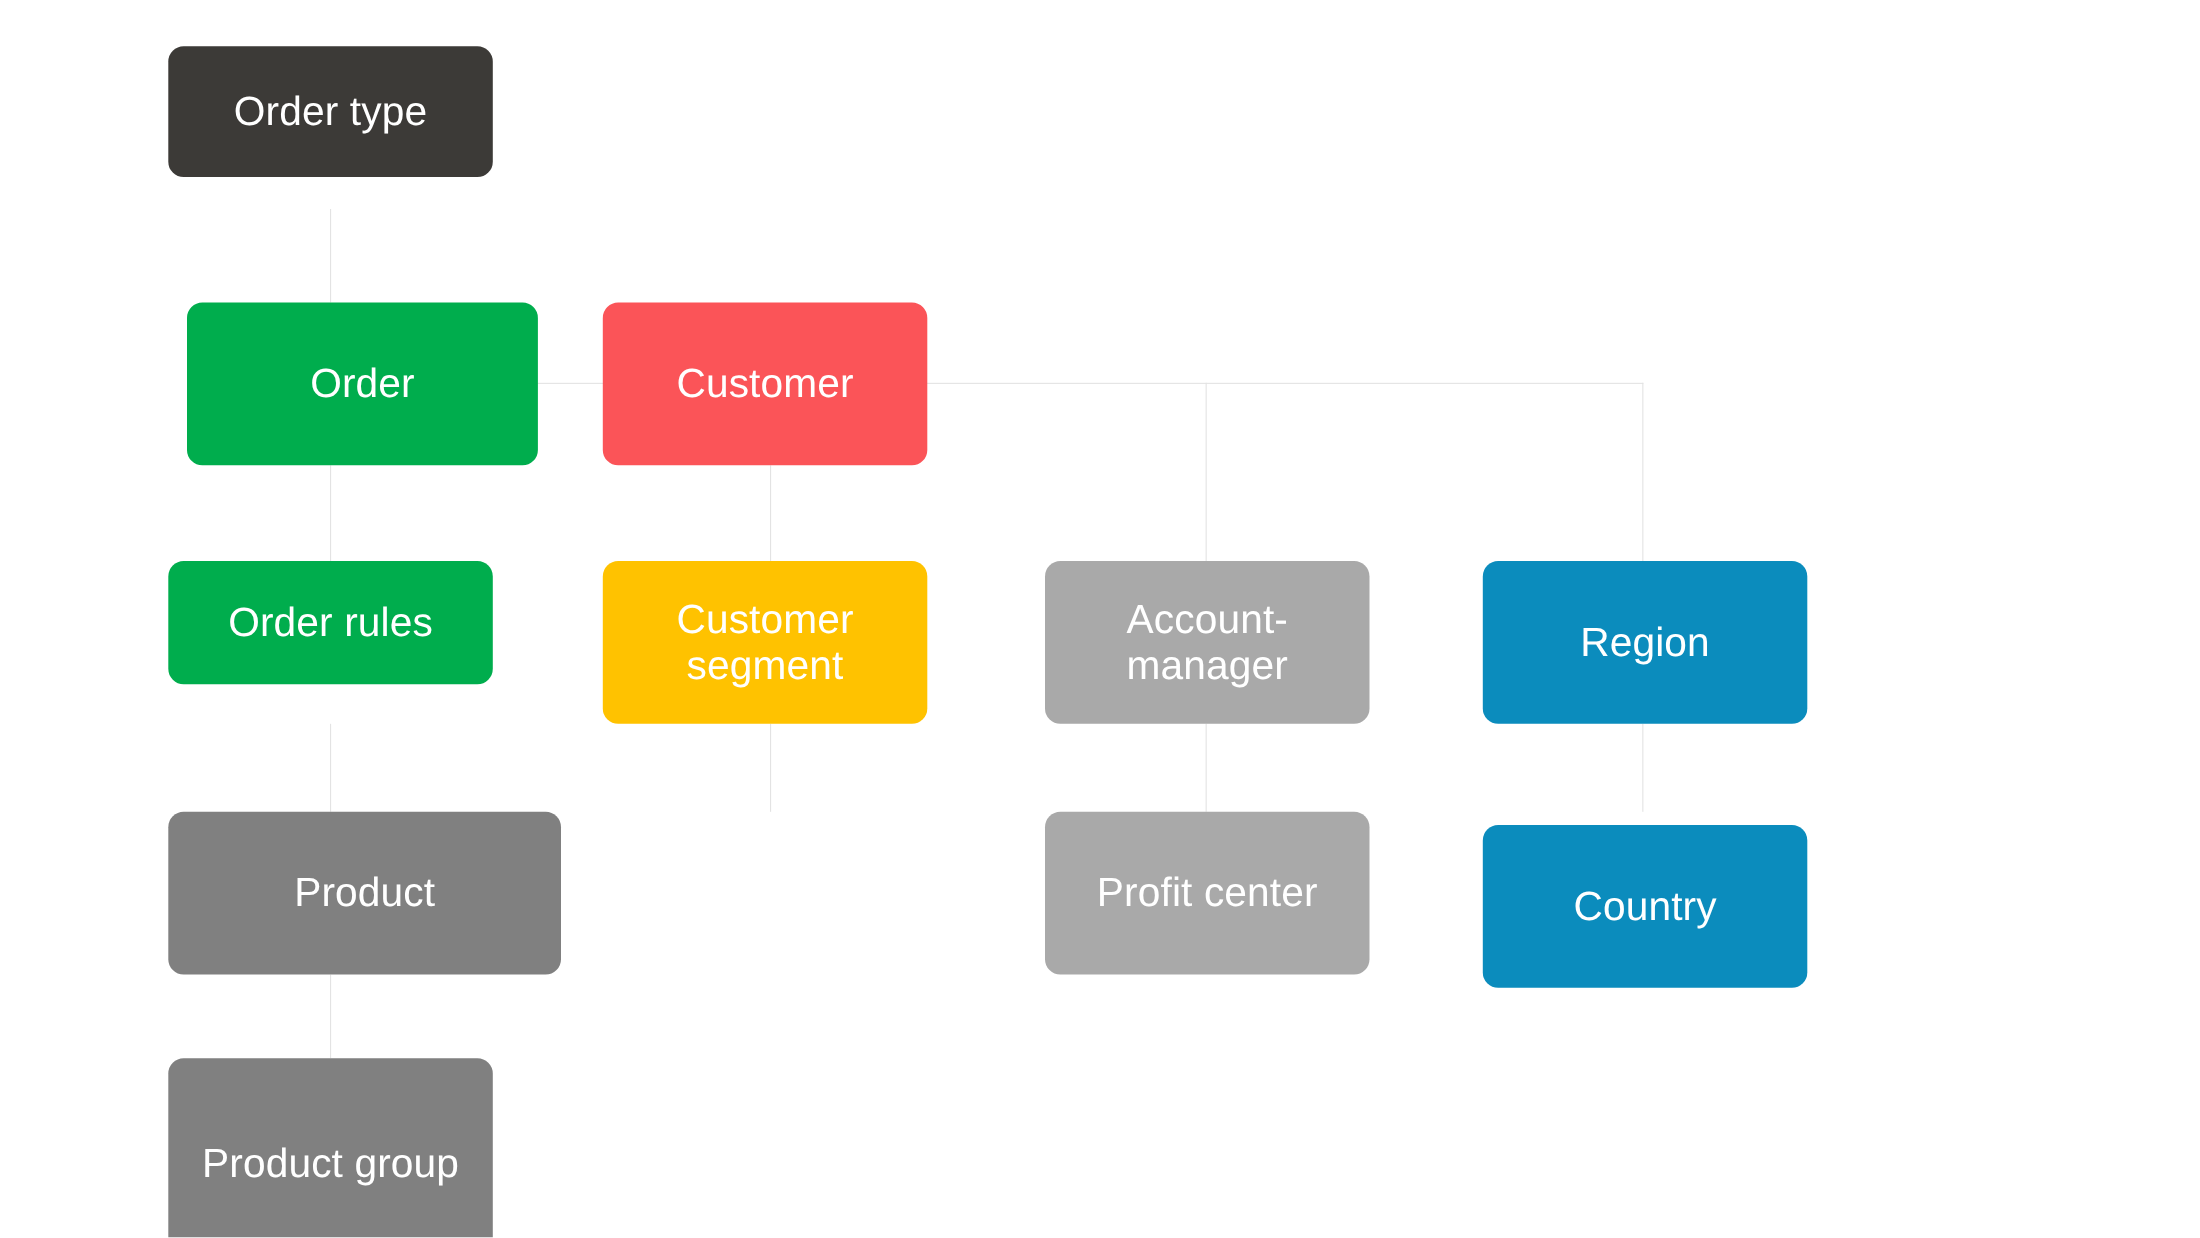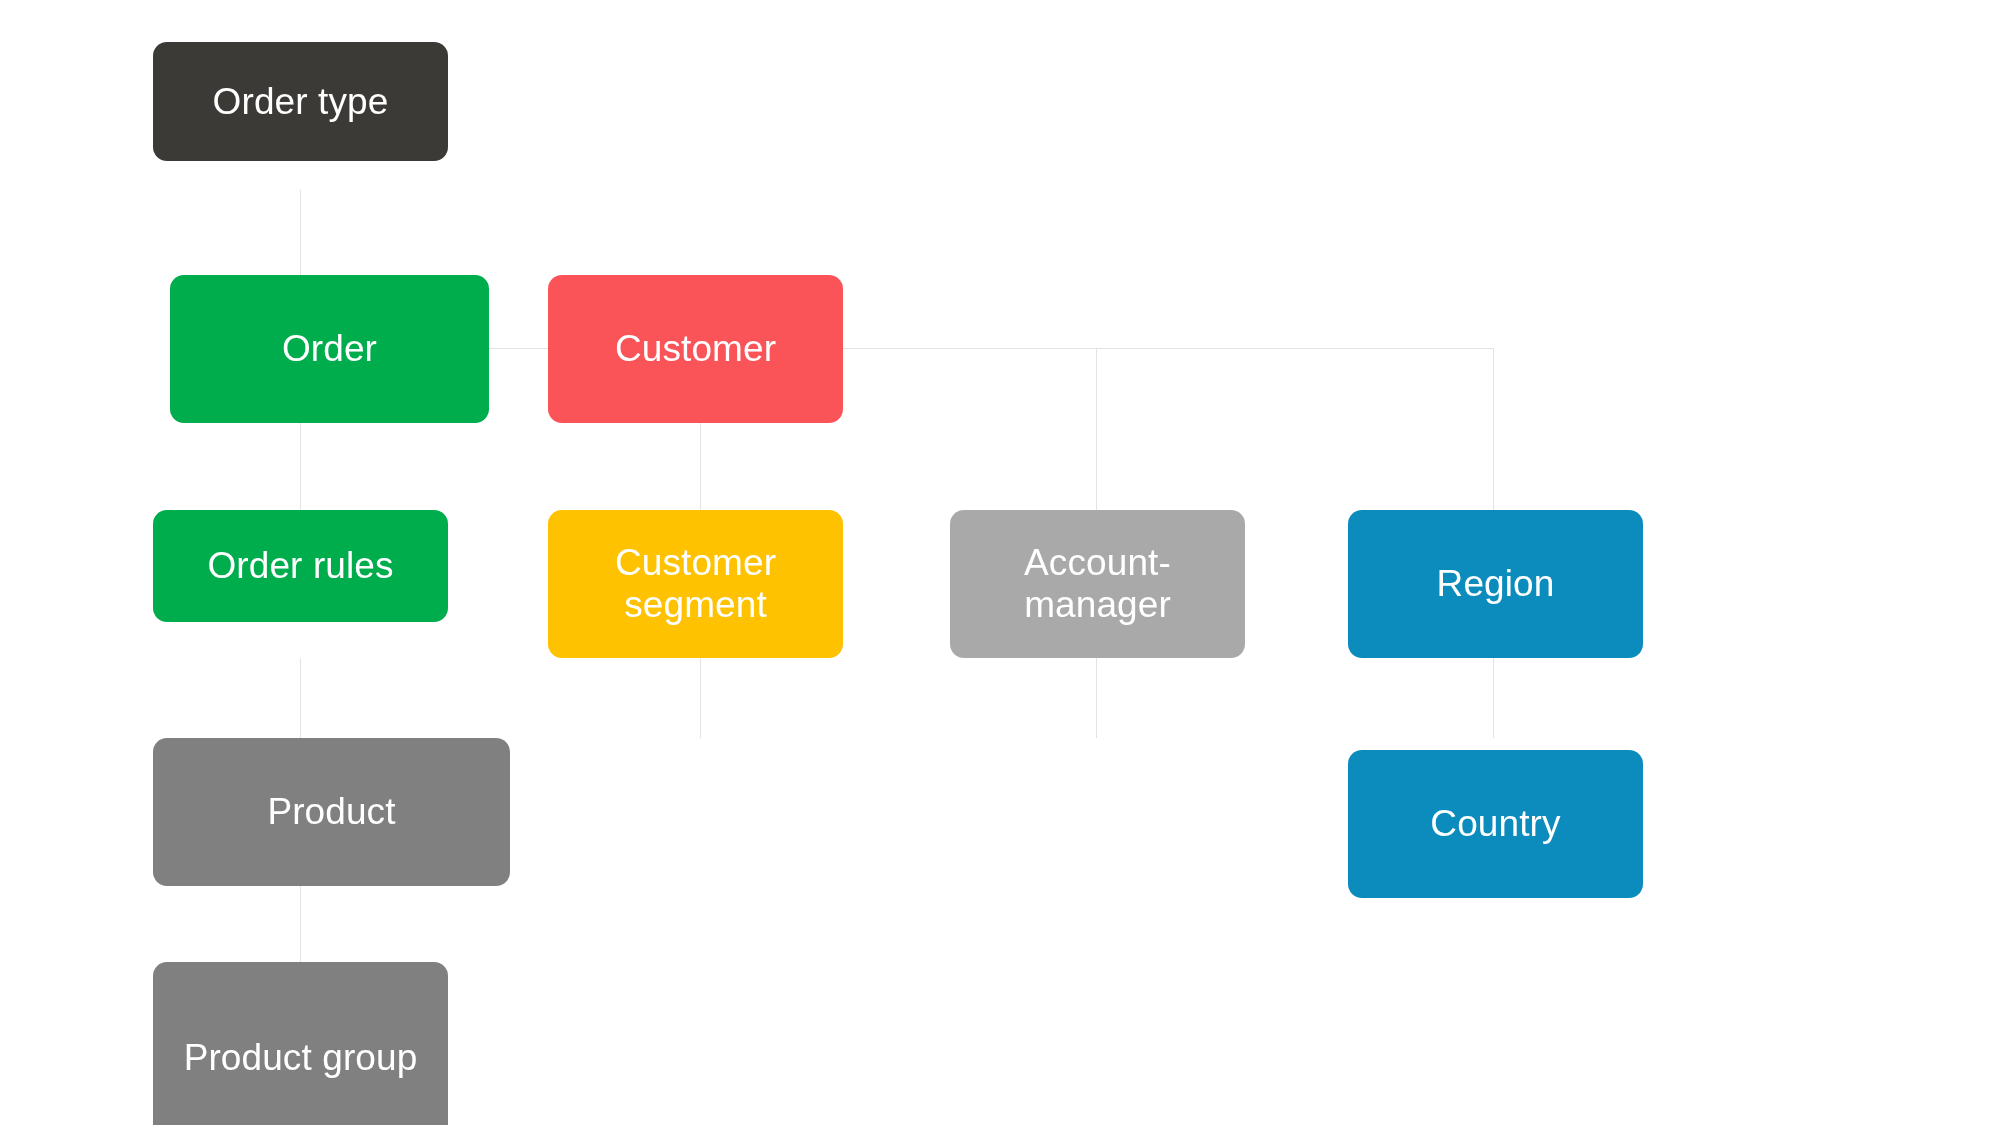--- a/index.html
+++ b/index.html
@@ -88,17 +88,18 @@
 segment</div>
 
   <div class="node" style="left:950px; top:510px; width:295px; height:148px; background:#a9a9a9;">Account-
 manager</div>
 
   <div class="node" style="left:1348px; top:510px; width:295px; height:148px; background:#0b8cbd;">Region</div>
 
   <div class="node" style="left:153px; top:738px; width:357px; height:148px; background:#808080;">Product</div>
 
 
+  <div class="node" style="left:950px; top:738px; width:295px; height:148px; background:#a9a9a9;">Profit center</div>
 
   <div class="node" style="left:1348px; top:738px; width:295px; height:148px; background:#0b8cbd;margin-top:12px;">Country</div>
 
   <div class="node" style="left:153px; top:962px; width:295px; height:192px; background:#808080;">Product group</div>
 </div>
 
 </body></html>

